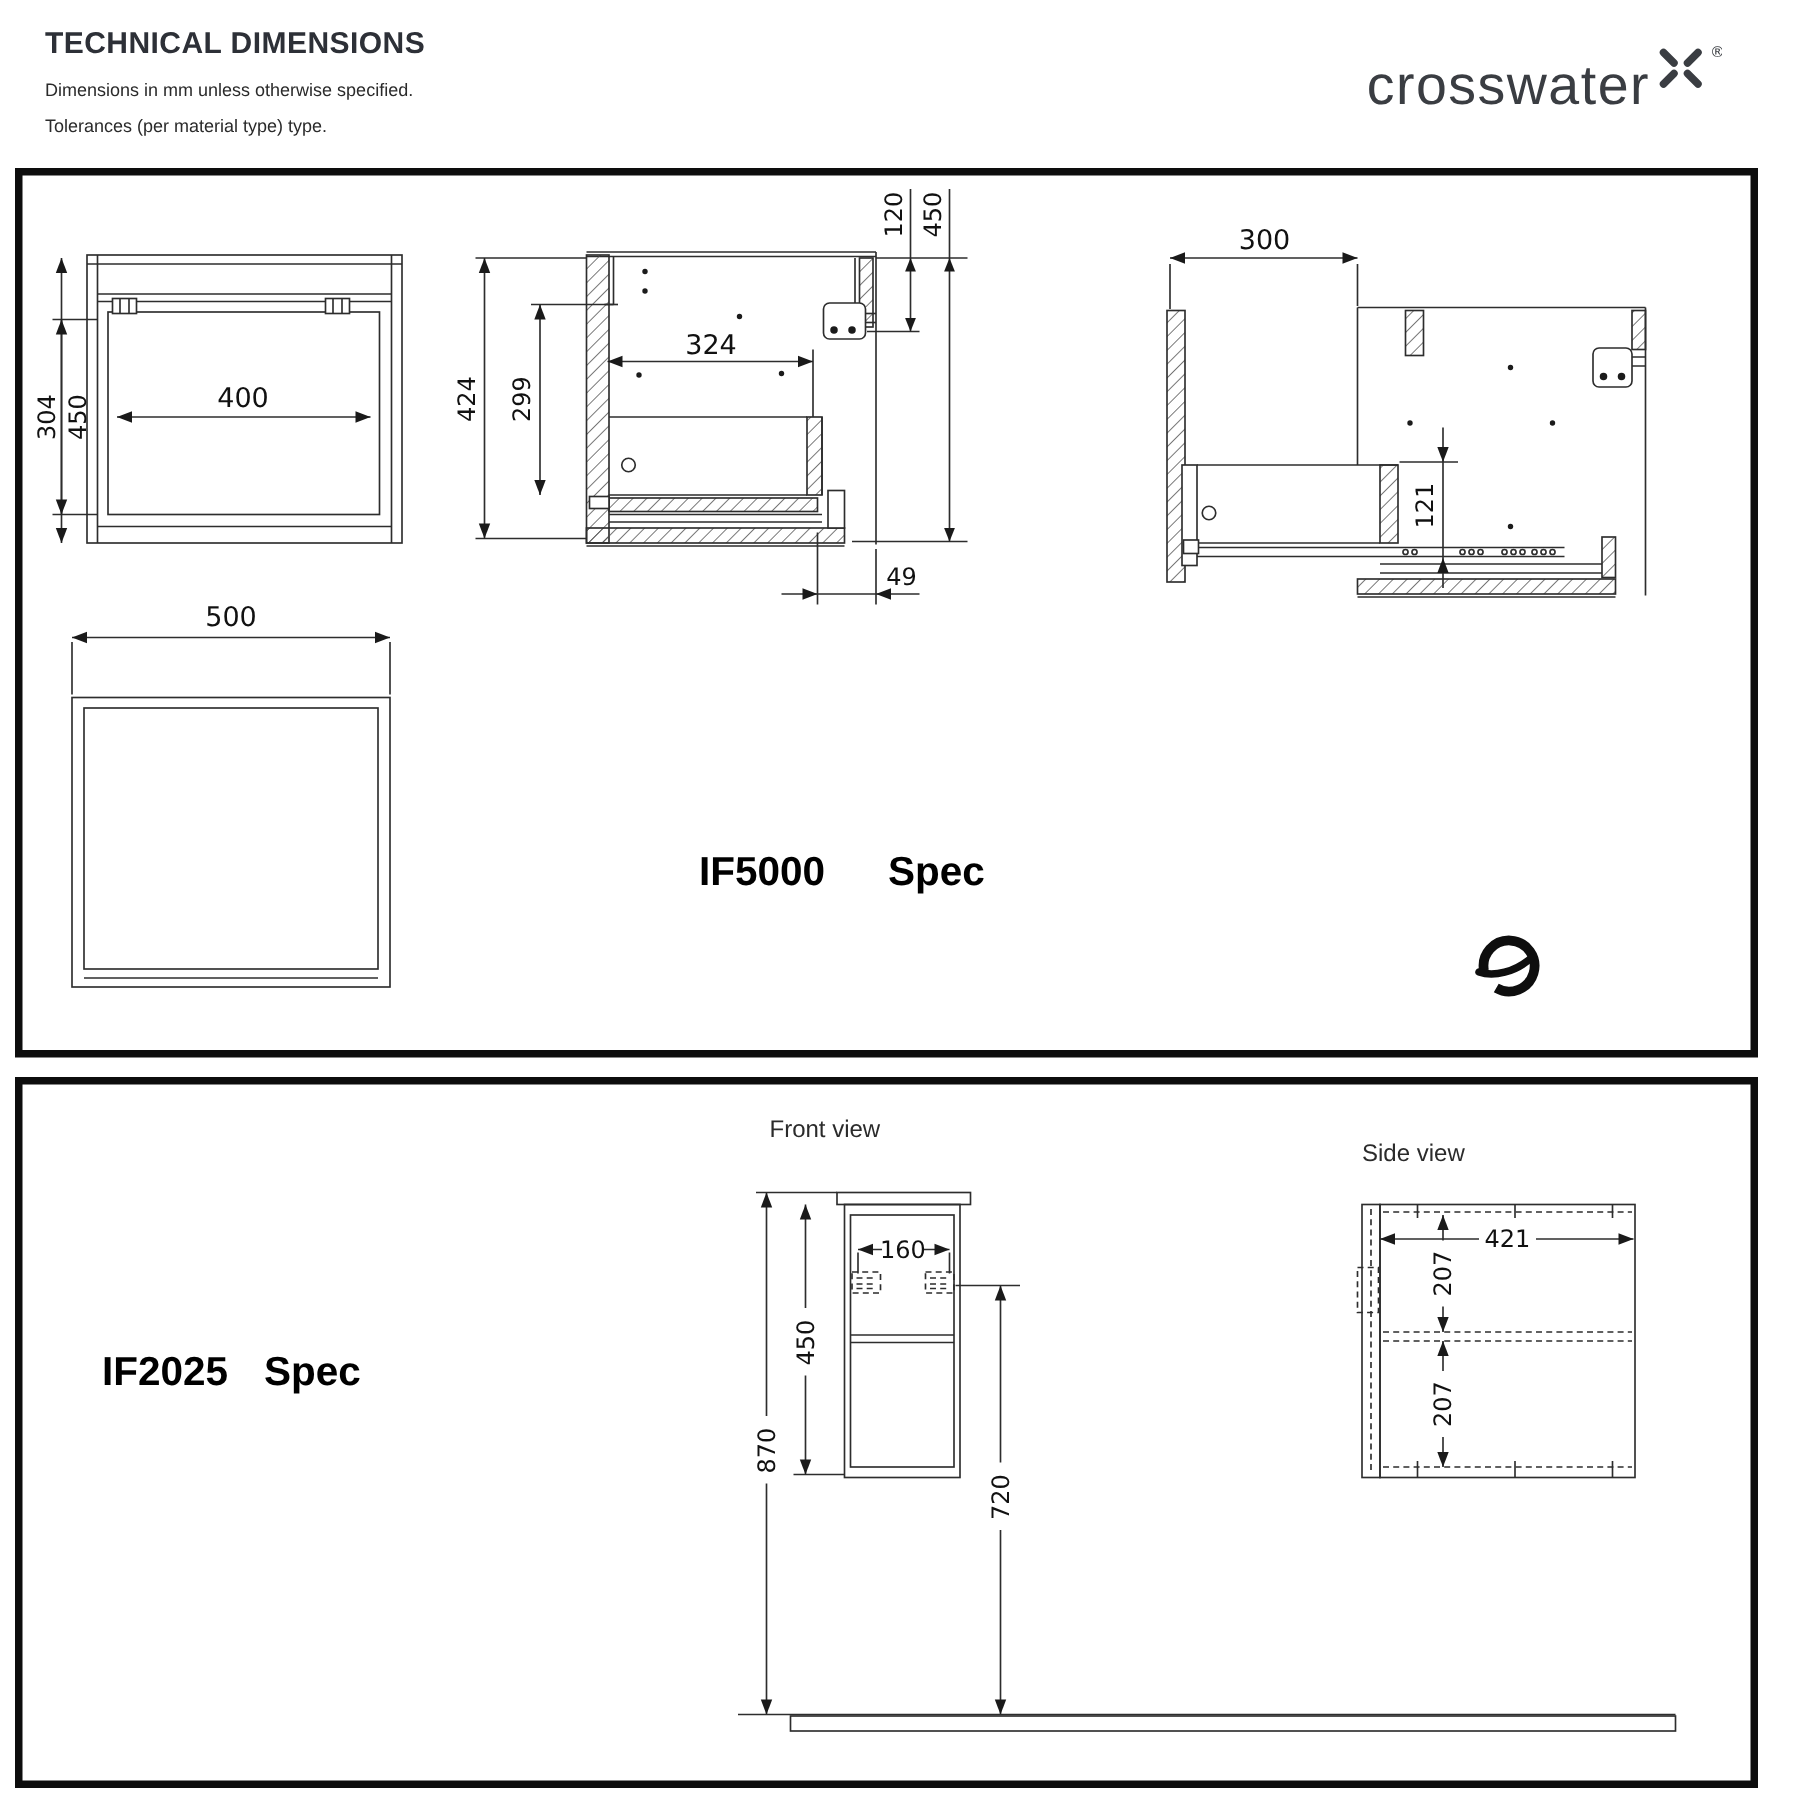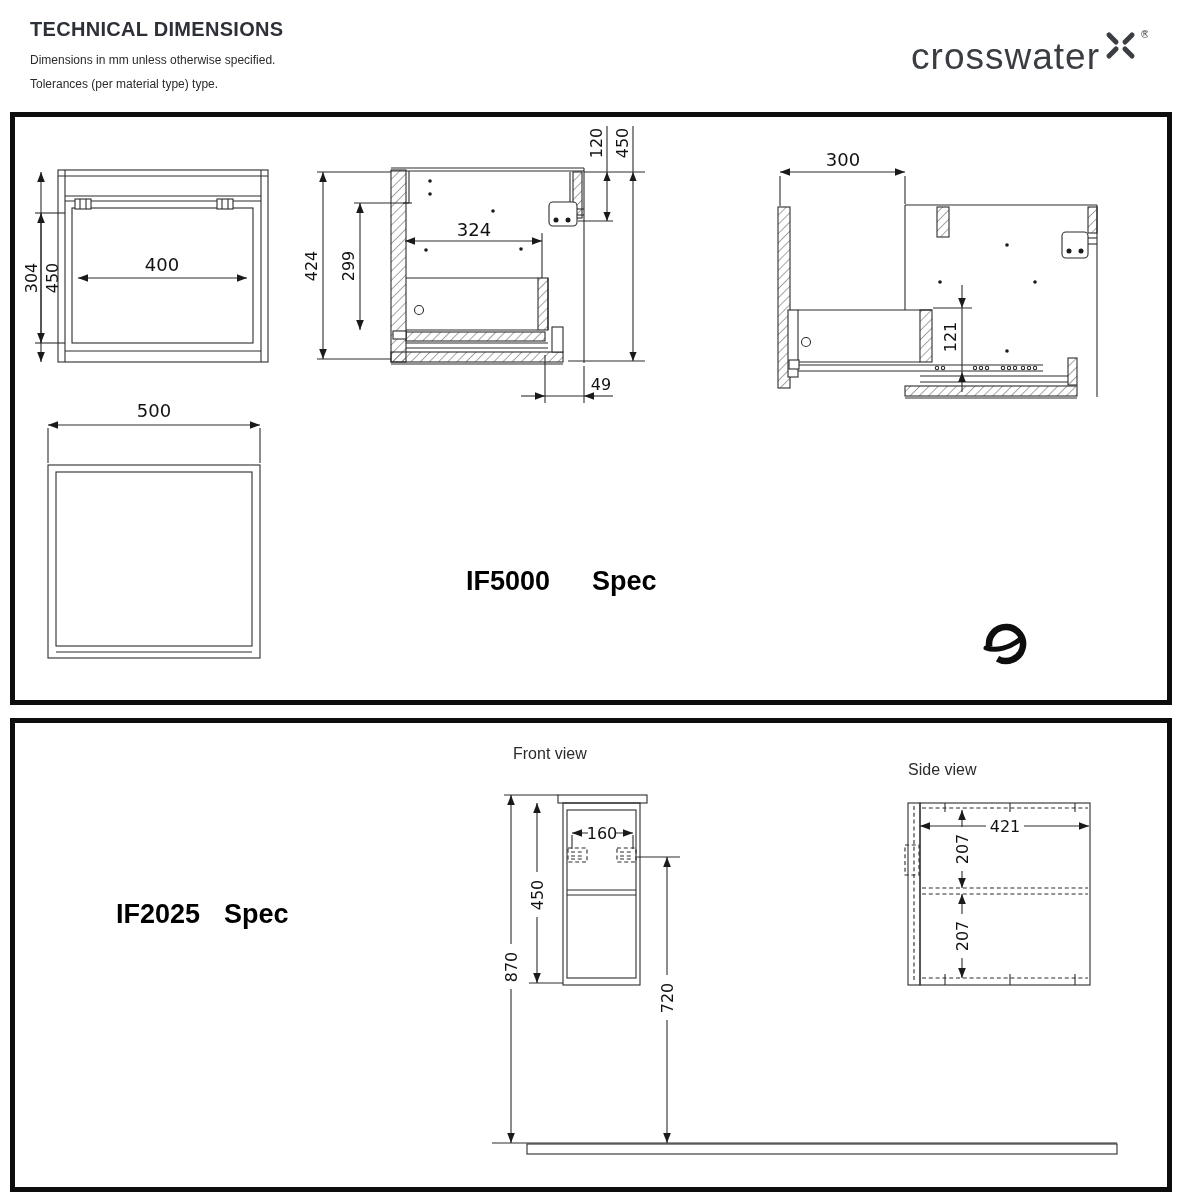--- a/index.html
+++ b/index.html
@@ -22,21 +22,21 @@
   .dim{stroke:#1a1a1a;stroke-width:1;fill:none;}
   .ext{stroke:#1a1a1a;stroke-width:.9;fill:none;}
   .dsh{stroke-dasharray:4 2.8;}
   .dt{font-size:18px;fill:#111;text-anchor:middle;}
   .ds{font-size:16px;fill:#111;text-anchor:middle;}
   .dc{dominant-baseline:central;}
   .wrect{fill:#fff;stroke:none;}
   .tip{fill:#1a1a1a;stroke:none;}
   .spec-label{position:absolute;font-size:27px;font-weight:bold;color:#000;display:flex;}
   .spec-if5000{left:451px;top:449px;gap:42px;}
-  .spec-if2025{left:53px;top:176px;gap:24px;margin-left:48px;}
+  .spec-if2025{left:53px;top:176px;gap:24px;}
   .view-label{position:absolute;font-size:16px;color:#2b2b2b;text-align:center;}
   .front-view-label{left:498px;top:22px;}
   .side-view-label{left:893px;top:38px;}
   .circle-icon{position:absolute;left:965px;top:499px;}
 </style>
 </head>
 <body>
 
 <div class="page">
 

